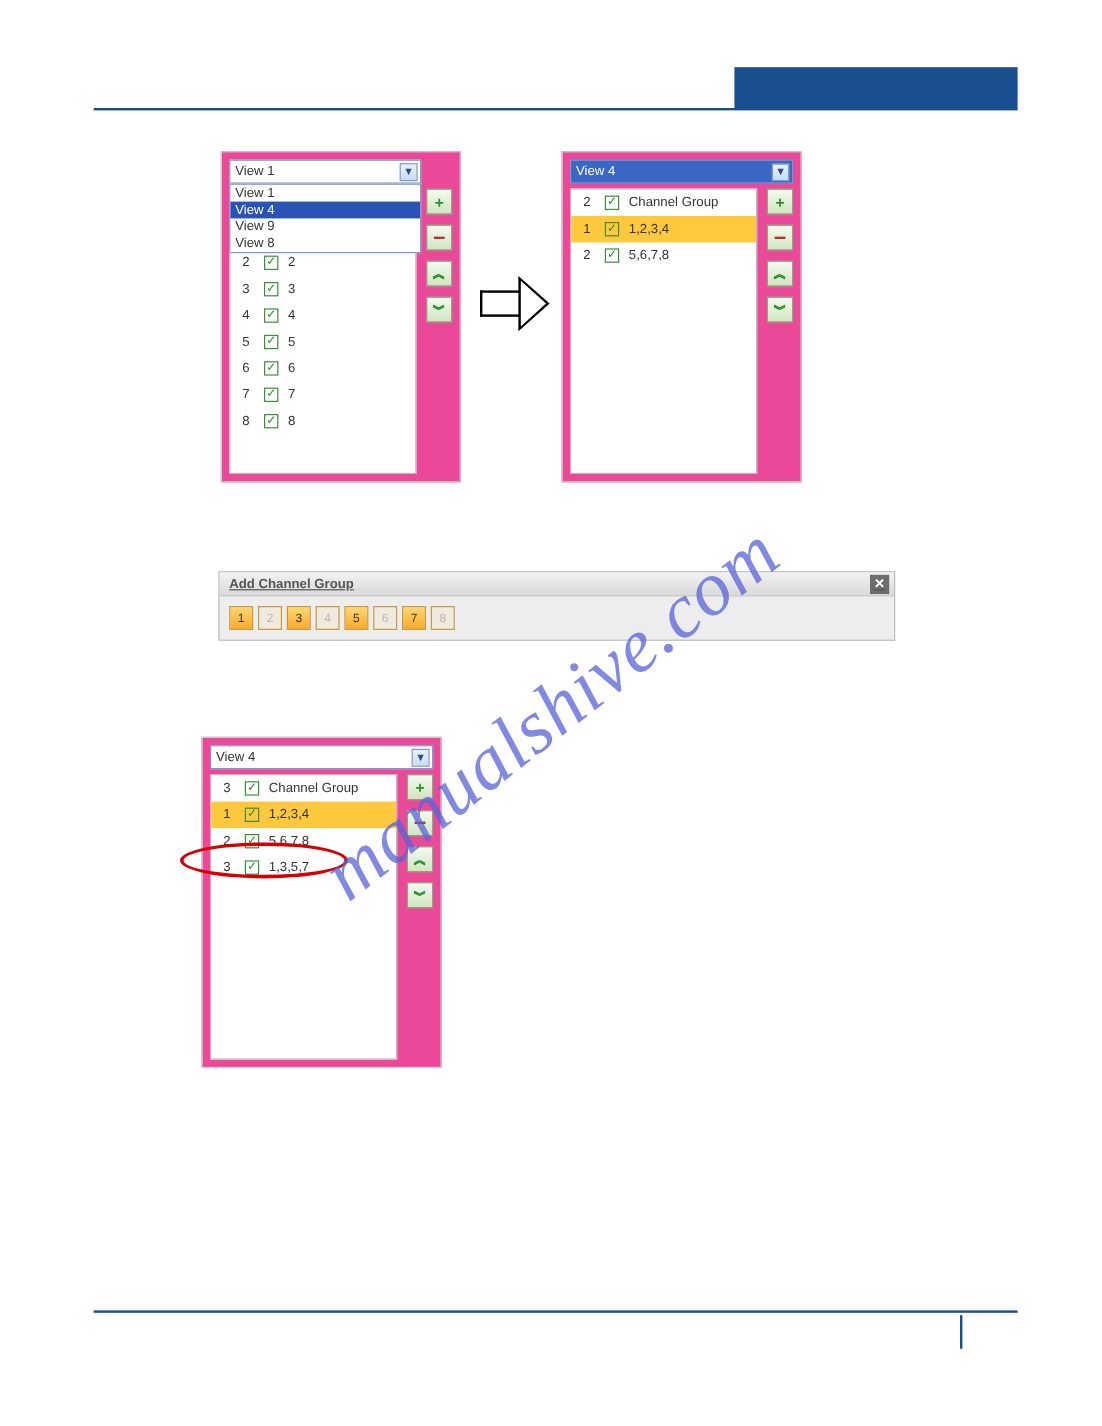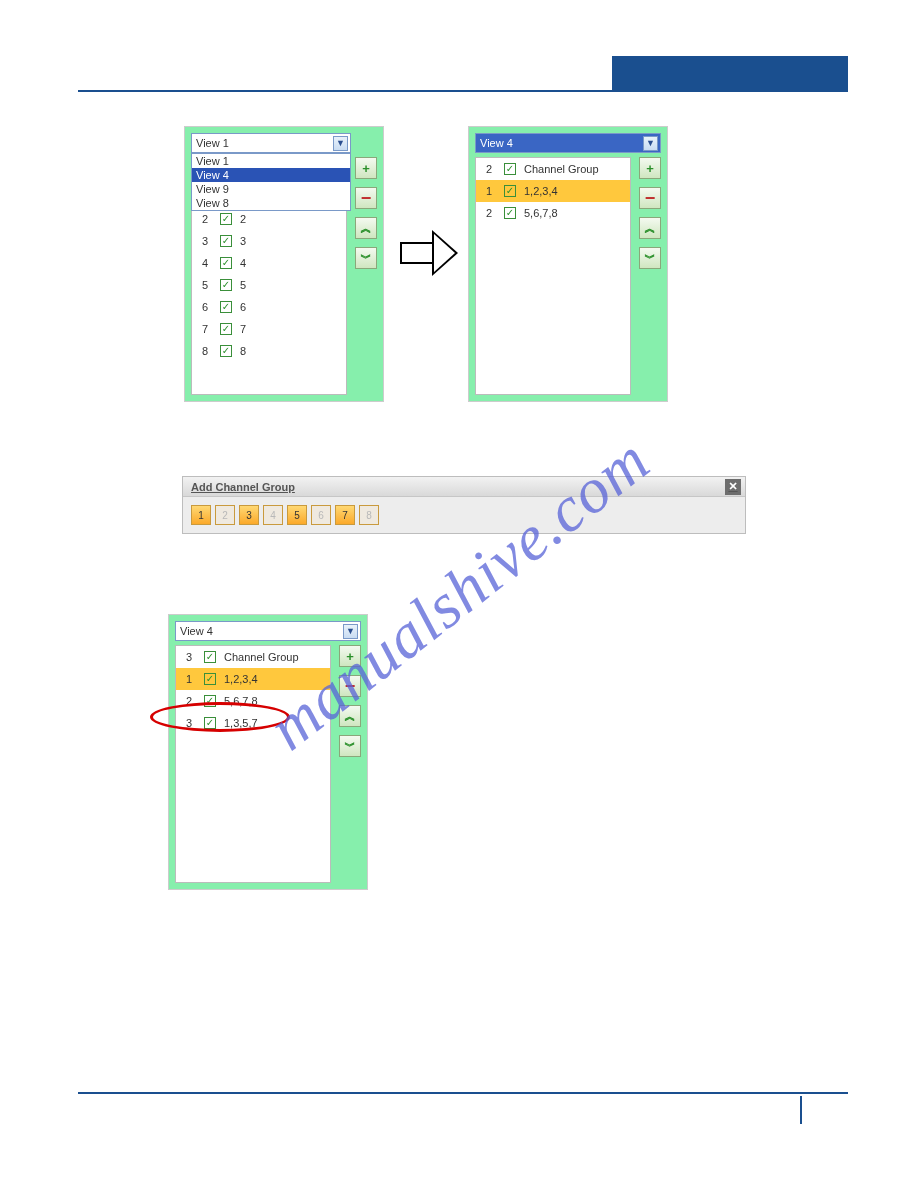--- a/index.html
+++ b/index.html
@@ -42,21 +42,21 @@
     bottom: 64px;
     right: 116px;
     width: 2px;
     height: 28px;
     background: #1a4f8f;
   }
 
   
   .panel {
     position: absolute;
-    background: #86efac;
+    background: #ec4899;
     border: 1px solid #ccc;
   }
   .panel .dropdown {
     margin: 6px;
     height: 20px;
     background: #fff;
     border: 1px solid #7a99c8;
     display: flex;
     align-items: center;
     justify-content: space-between;

